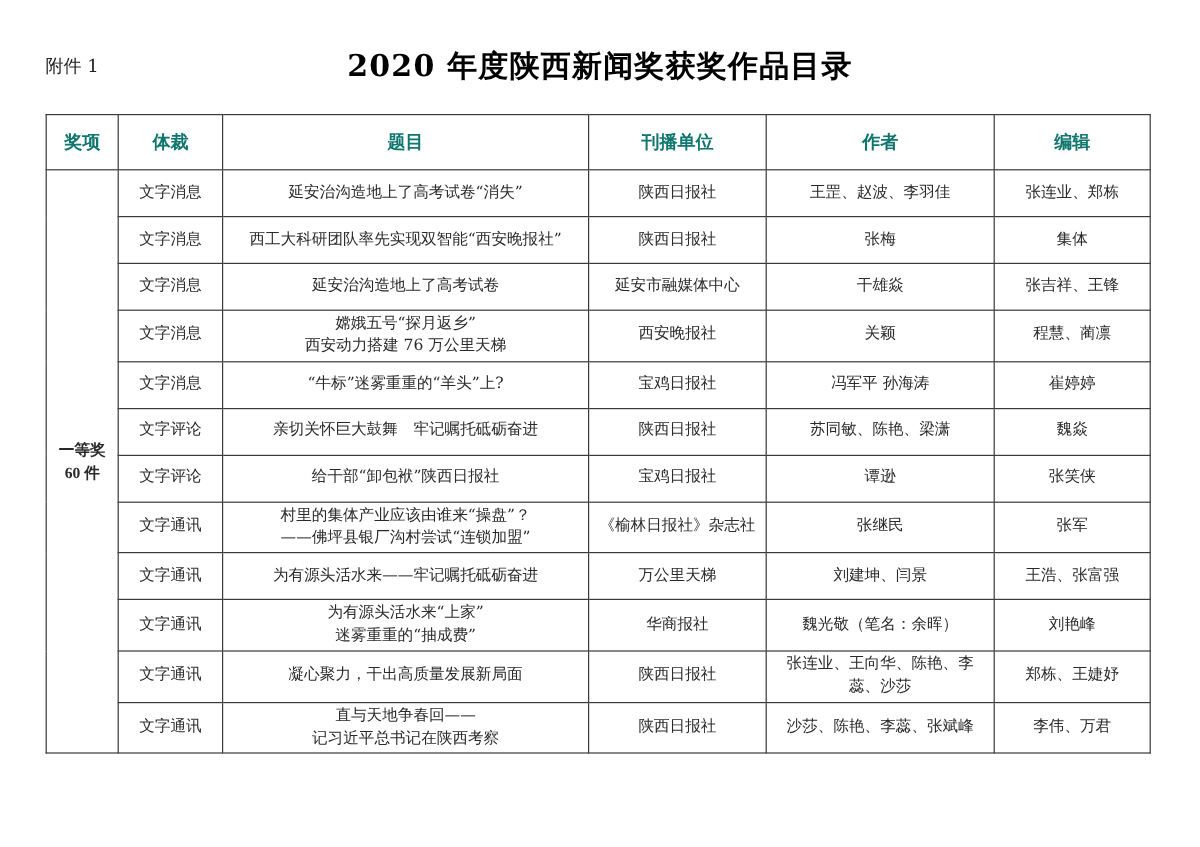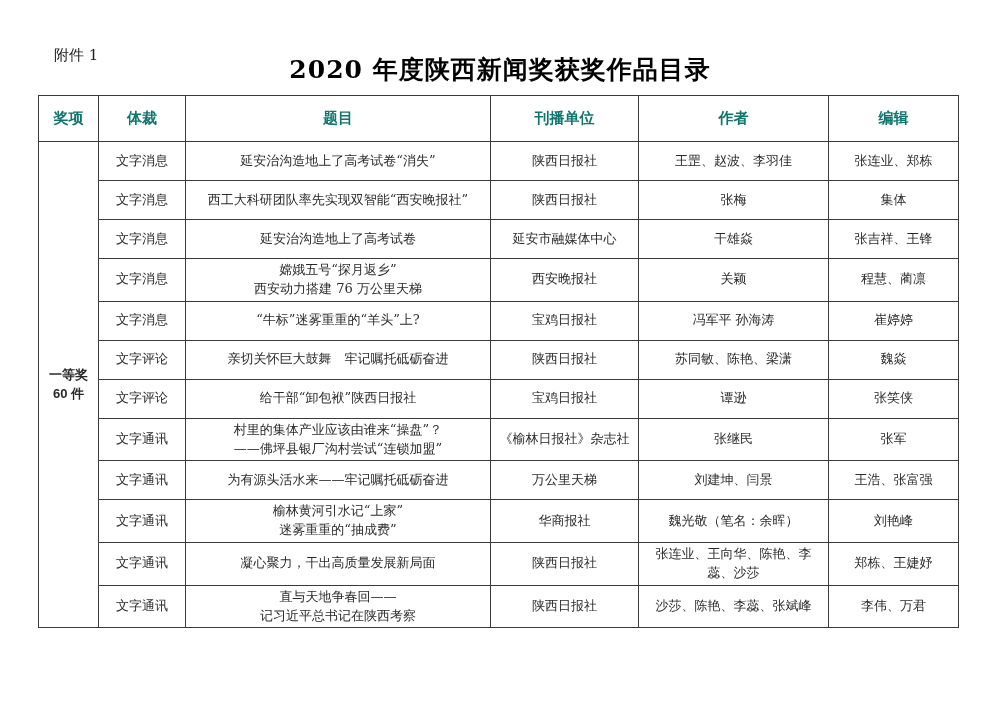--- a/index.html
+++ b/index.html
@@ -18,27 +18,27 @@
   }
   .doc-header {
     position: absolute;
     top: 38px;
     left: 0;
     width: 100%;
     height: 44px;
   }
   .attachment {
     position: absolute;
-    left: 54px;
+    left: 38px;
     top: 8px;
     font-size: 15px;
     color: #222;
   }
   .doc-title {
-    margin: 15px;
+    margin: 0;
     text-align: center;
     font-size: 25px;
     font-weight: bold;
     letter-spacing: 1px;
     color: #000;
     font-family: "DejaVu Serif", "Liberation Serif", serif;
   }
   table.awards {
     position: absolute;
     top: 95px;
@@ -62,21 +62,21 @@
     height: 41px;
     color: #0f766e;
   }
   table.awards td {
     font-size: 13px;
     line-height: 1.45;
     height: 34px;
     color: #2a2a2a;
   }
   td.award-cell {
-    font-family: Liberation Sans, sans-serif;
+    font-family: Liberation Serif, serif;
     font-weight: bold;
     font-size: 14px;
     line-height: 1.6;
     white-space: pre-line;
     color: #111;
   }
   td.title-cell {
     white-space: pre-line;
   }
 </style>
@@ -171,21 +171,21 @@
         </tr>
         <tr>
           <td class="genre-cell">文字通讯</td>
           <td class="title-cell">为有源头活水来——牢记嘱托砥砺奋进</td>
           <td class="publisher-cell">万公里天梯</td>
           <td class="authors-cell">刘建坤、闫景</td>
           <td class="editors-cell">王浩、张富强</td>
         </tr>
         <tr>
           <td class="genre-cell">文字通讯</td>
-          <td class="title-cell">榆林黄河引水记“上家”
+          <td class="title-cell">为有源头活水来“上家”
 迷雾重重的“抽成费”</td>
           <td class="publisher-cell">华商报社</td>
           <td class="authors-cell">魏光敬（笔名：余晖）</td>
           <td class="editors-cell">刘艳峰</td>
         </tr>
         <tr>
           <td class="genre-cell">文字通讯</td>
           <td class="title-cell">凝心聚力，干出高质量发展新局面</td>
           <td class="publisher-cell">陕西日报社</td>
           <td class="authors-cell">张连业、王向华、陈艳、李蕊、沙莎</td>

